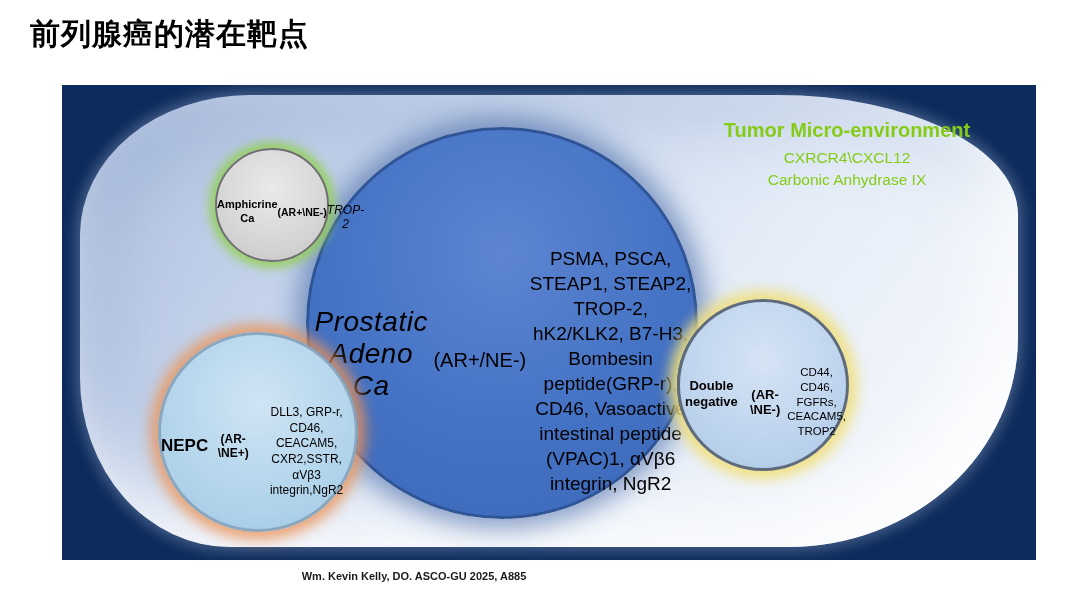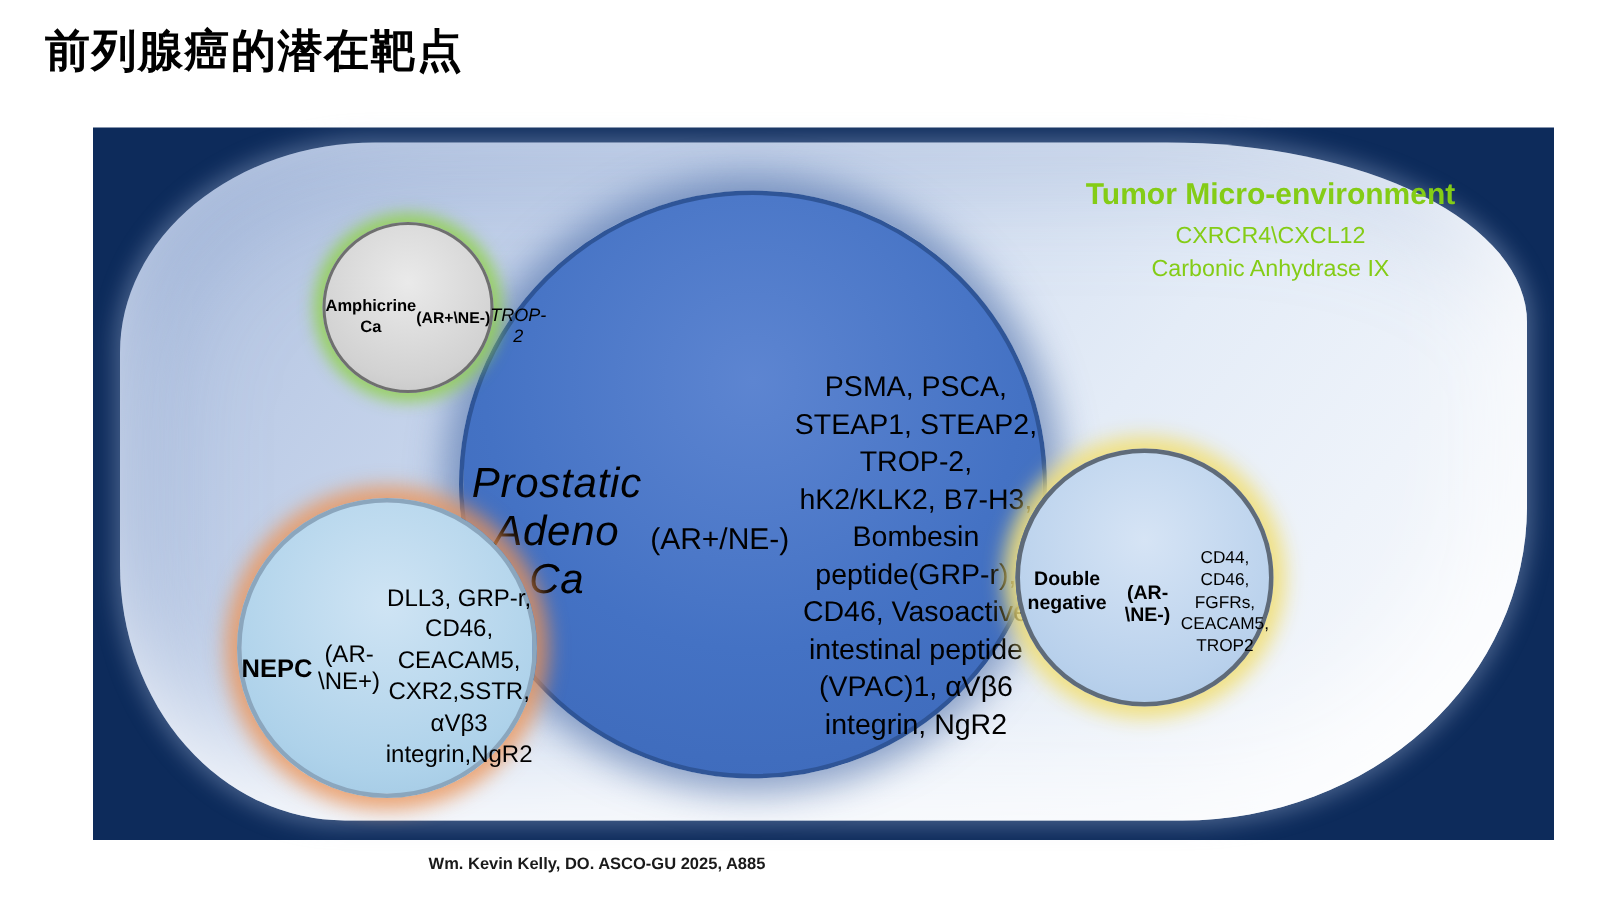--- a/index.html
+++ b/index.html
@@ -60,42 +60,42 @@
 
   
   .nepc {
     left: 96px; top: 247px; width: 200px; height: 200px;
     background: radial-gradient(circle at 50% 35%, #cfe4f4 0%, #aed2ea 70%, #9cc4e0 100%);
     border: 3px solid #8ba6bd;
     box-shadow: 0 0 13px 8px rgba(235,148,88,0.8);
     padding-top: 28px;
   }
   .nepc-title { font-size: 17px; font-weight: bold; }
-  .nepc-sub { font-size: 16px; font-weight: normal; }
-  .nepc-targets { margin-top: 12px; font-size: 16px; line-height: 1.3; }
+  .nepc-sub { font-size: 12px; font-weight: bold; }
+  .nepc-targets { margin-top: 12px; font-size: 12px; line-height: 1.3; }
 
   
   .dn {
     left: 615px; top: 214px; width: 172px; height: 172px;
     background: radial-gradient(circle at 50% 35%, #d6e4f5 0%, #b9d1ec 70%, #a9c6e4 100%);
     border: 3px solid #5f6b79;
     box-shadow: 0 0 13px 8px rgba(240,223,125,0.95);
     padding-top: 18px;
   }
   .dn-title { font-size: 13px; font-weight: bold; line-height: 1.25; width: 82px; }
   .dn-sub { font-size: 13px; font-weight: bold; margin-top: 16px; }
   .dn-targets { margin-top: 16px; font-size: 11.5px; line-height: 1.3; }
 
   
   .tme { position: absolute; left: 590px; top: 34px; width: 390px; text-align: center; color: #84cc16; }
   .tme-title { font-size: 20px; font-weight: bold; margin-bottom: 5px; }
   .tme-line { font-size: 15.5px; line-height: 1.42; }
 
   .citation {
-    position: absolute; left: 148px; top: 570px; width: 500px;
+    position: absolute; left: 164px; top: 570px; width: 500px;
     text-align: center; font-size: 11px; font-weight: 600; color: #1a1a1a;
   }
 </style>
 </head>
 <body>
 
 <div class="canvas">
 
   <div class="page-title">前列腺癌的潜在靶点</div>
 

